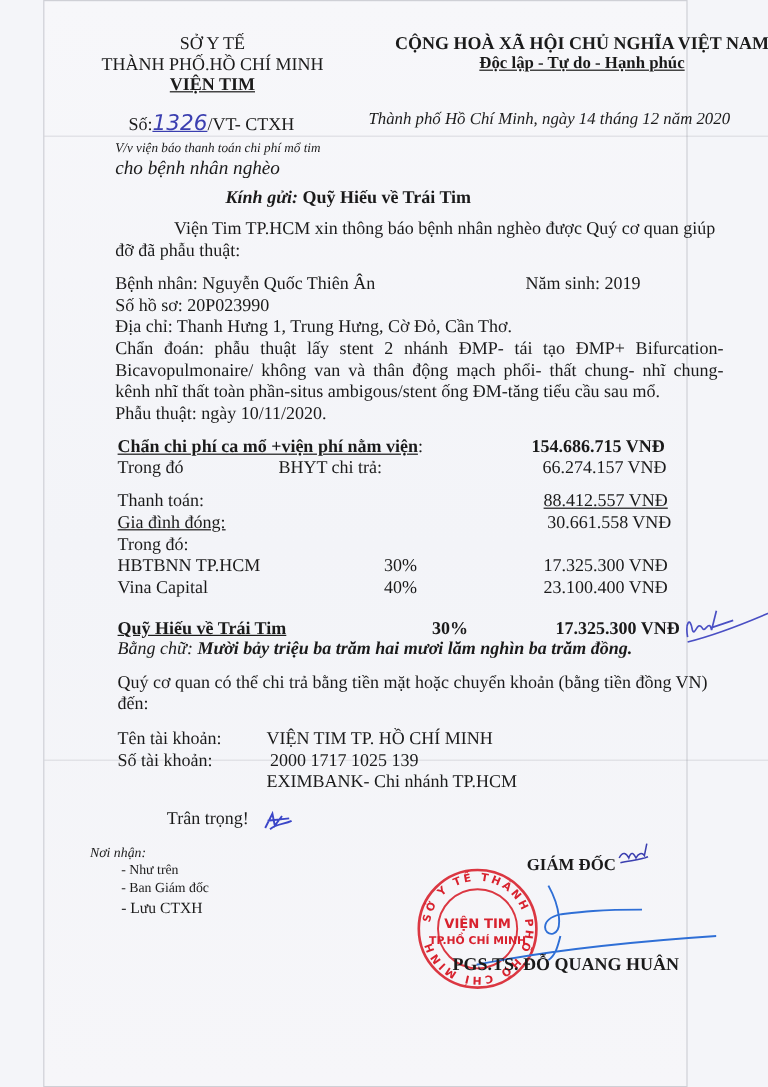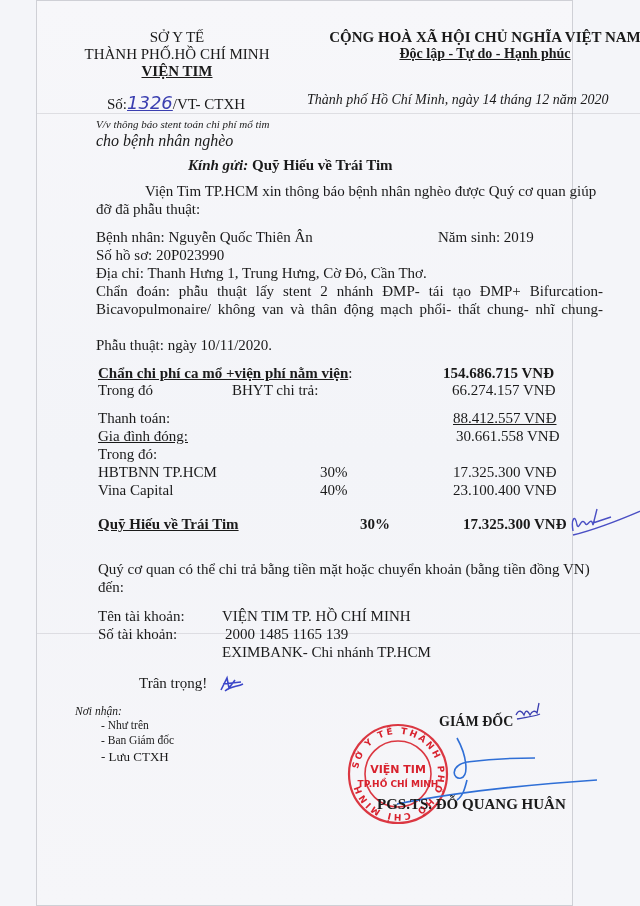--- a/index.html
+++ b/index.html
@@ -39,41 +39,42 @@
   <div class="fold" style="top:112px"></div>
   <div class="fold" style="top:632px"></div>
 
   <div class="abs f15 c" style="left:40px; top:28px; width:200px;">SỞ Y TẾ</div>
   <div class="abs f15 c" style="left:40px; top:45px; width:200px;">THÀNH PHỐ.HỒ CHÍ MINH</div>
   <div class="abs f15 c b u" style="left:40px; top:62px; width:200px;">VIỆN TIM</div>
 
   <div class="abs f15" style="left:70px; top:91px;">
     <span>Số:</span><span class="hand" style="font-size:18px;text-decoration:underline;">1326</span><span>/VT- CTXH</span>
   </div>
-  <div class="abs i" style="left:59px; top:117px; font-size:11px;">V/v thông báo stent toán  chi phí  mổ tim</div>
+  <div class="abs i" style="left:59px; top:117px; font-size:11px;">V/v viện báo thanh toán  chi phí  mổ tim</div>
   <div class="abs i" style="left:59px; top:131px; font-size:16px;">cho bệnh nhân nghèo</div>
 
   <div class="abs b f14 c u" style="left:278px; top:45px; width:340px;">Độc lập - Tự do - Hạnh phúc</div>
   <div class="abs b f15 c" style="left:278px; top:28px; width:340px;">CỘNG HOÀ XÃ HỘI CHỦ NGHĨA VIỆT NAM</div>
   <div class="abs i f14" style="left:270px; top:91px;">Thành phố Hồ Chí Minh, ngày 14 tháng 12 năm 2020</div>
 
   <div class="abs f15" style="left:151px; top:156px;">
     <span class="b i">Kính gửi:</span>
     <span class="b">Quỹ Hiếu về Trái Tim</span>
   </div>
 
   <div class="abs f15" style="left:108px; top:182px;">Viện Tim TP.HCM xin thông báo bệnh nhân nghèo được Quý cơ quan giúp</div>
   <div class="abs f15" style="left:59px; top:200px;">đỡ đã phẫu thuật:</div>
 
   <div class="abs f15" style="left:59px; top:228px;">Bệnh nhân: Nguyễn Quốc Thiên Ân</div>
   <div class="abs f15" style="left:401px; top:228px;">Năm sinh: 2019</div>
   <div class="abs f15" style="left:59px; top:246px;">Số hồ sơ: 20P023990</div>
   <div class="abs f15" style="left:59px; top:264px;">Địa chỉ: Thanh Hưng 1, Trung Hưng, Cờ Đỏ, Cần Thơ.</div>
   <div class="justify-line" style="top:282px;">Chẩn đoán: phẫu thuật lấy stent 2 nhánh ĐMP- tái tạo ĐMP+ Bifurcation-</div>
   <div class="justify-line" style="top:300px;">Bicavopulmonaire/ không van và thân động mạch phổi- thất chung- nhĩ chung-</div>
+  <div class="abs f15" style="left:59px; top:318px;">kênh nhĩ thất toàn phần-situs ambigous/stent ống ĐM-tăng tiểu cầu sau mổ.</div>
   <div class="abs f15" style="left:59px; top:336px;">Phẫu thuật: ngày 10/11/2020.</div>
 
   <div class="abs f15" style="left:61px; top:364px;">
     <span class="b u">Chẩn chi phí ca mổ +viện phí nằm viện</span><span>:</span>
   </div>
   <div class="abs f15 b" style="left:406px; top:364px;">154.686.715 VNĐ</div>
 
   <div class="abs f15" style="left:61px; top:381px;">Trong đó</div>
   <div class="abs f15" style="left:195px; top:381px;">BHYT chi trả:</div>
   <div class="abs f15" style="left:415px; top:381px;">66.274.157 VNĐ</div>
@@ -95,28 +96,32 @@
   <div class="abs f15" style="left:416px; top:481px;">23.100.400 VNĐ</div>
 
   <div class="abs f15 b u" style="left:61px; top:515px;">Quỹ Hiếu về Trái Tim</div>
   <div class="abs f15 b" style="left:323px; top:515px;">30%</div>
   <div class="abs f15 b" style="left:426px; top:515px;">17.325.300 VNĐ</div>
 
   <svg class="abs" style="left:530px; top:500px;" width="80" height="40">
     <path d="M6 30 C4 18,8 12,10 24 C12 30,14 16,18 22 C20 28,24 14,26 24 L30 8 M26 22 L44 16 M6 34 C30 28,55 18,78 8" stroke="#4a4fc4" stroke-width="1.4" fill="none"></path>
   </svg>
 
+  <div class="abs f15" style="left:61px; top:532px;">
+    <span class="i">Bằng chữ:</span>
+    <span class="b i">Mười bảy triệu ba trăm hai mươi lăm nghìn ba trăm đồng.</span>
+  </div>
 
   <div class="abs f15" style="left:61px; top:560px;">Quý cơ quan có thể chi trả bằng tiền mặt hoặc chuyển khoản (bằng tiền đồng VN)</div>
   <div class="abs f15" style="left:61px; top:578px;">đến:</div>
 
   <div class="abs f15" style="left:61px; top:607px;">Tên tài khoản:</div>
   <div class="abs f15" style="left:185px; top:607px;">VIỆN TIM TP. HỒ CHÍ MINH</div>
   <div class="abs f15" style="left:61px; top:625px;">Số tài khoản:</div>
-  <div class="abs f15" style="left:188px; top:625px;">2000 1485 1165 139</div>
+  <div class="abs f15" style="left:188px; top:625px;">2000 1717 1025 139</div>
   <div class="abs f15" style="left:185px; top:643px;">EXIMBANK- Chi nhánh TP.HCM</div>
 
   <div class="abs f15" style="left:102px; top:674px;">Trân trọng!</div>
   <svg class="abs" style="left:180px; top:673px;" width="30" height="20">
     <path d="M4 16 L10 4 L12 14 L18 6 M6 10 L24 8 M8 17 C14 12,20 13,26 10" stroke="#3b46c8" stroke-width="1.6" fill="none"></path>
   </svg>
 
   <div class="abs i" style="left:38px; top:704px; font-size:11.5px;">Nơi nhận:</div>
   <div class="abs" style="left:64px; top:718px; font-size:11.5px;">- Như trên</div>
   <div class="abs" style="left:64px; top:733px; font-size:11.5px;">- Ban Giám đốc</div>

